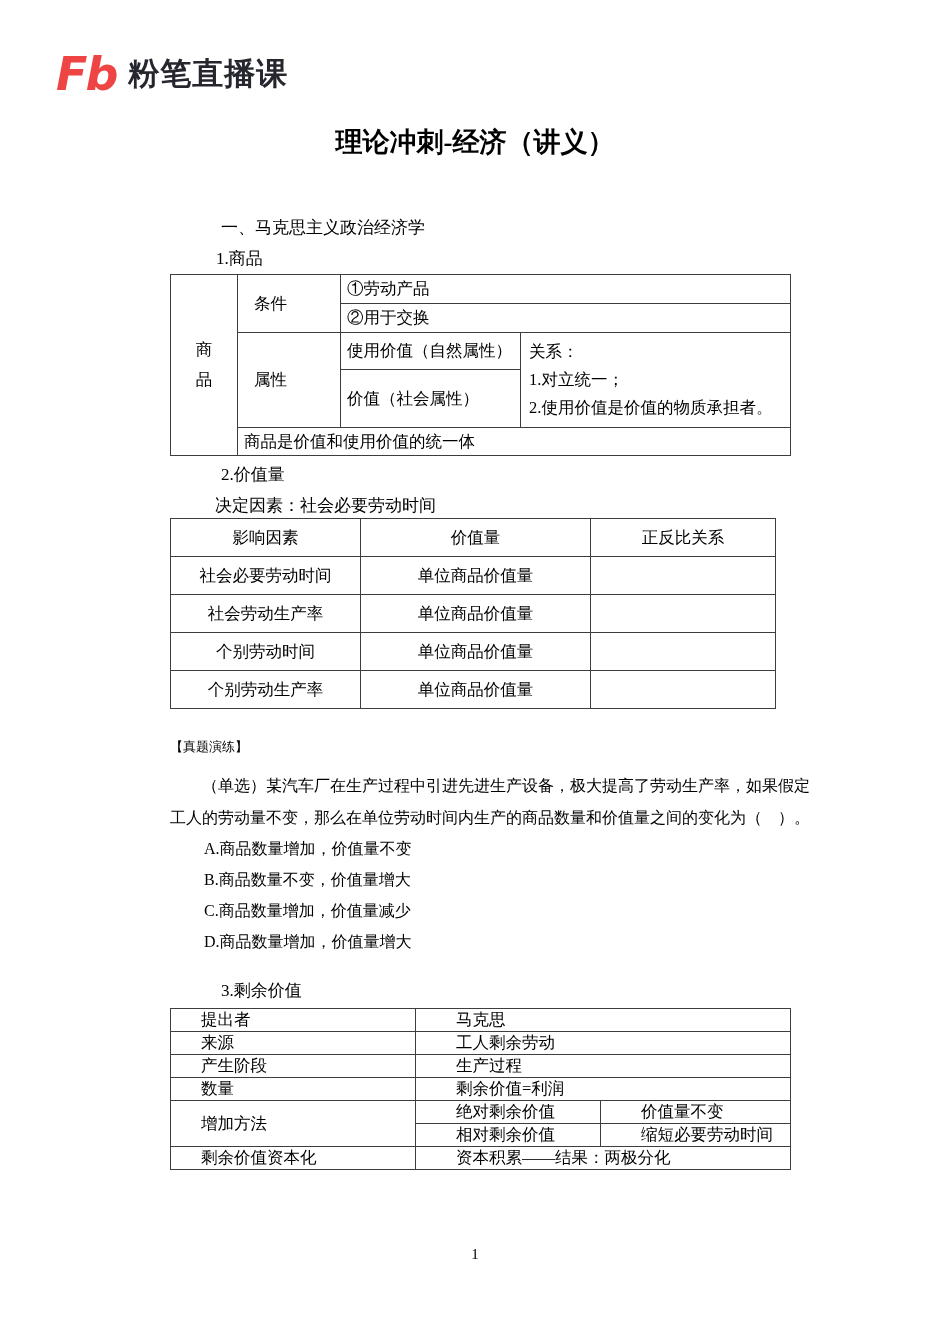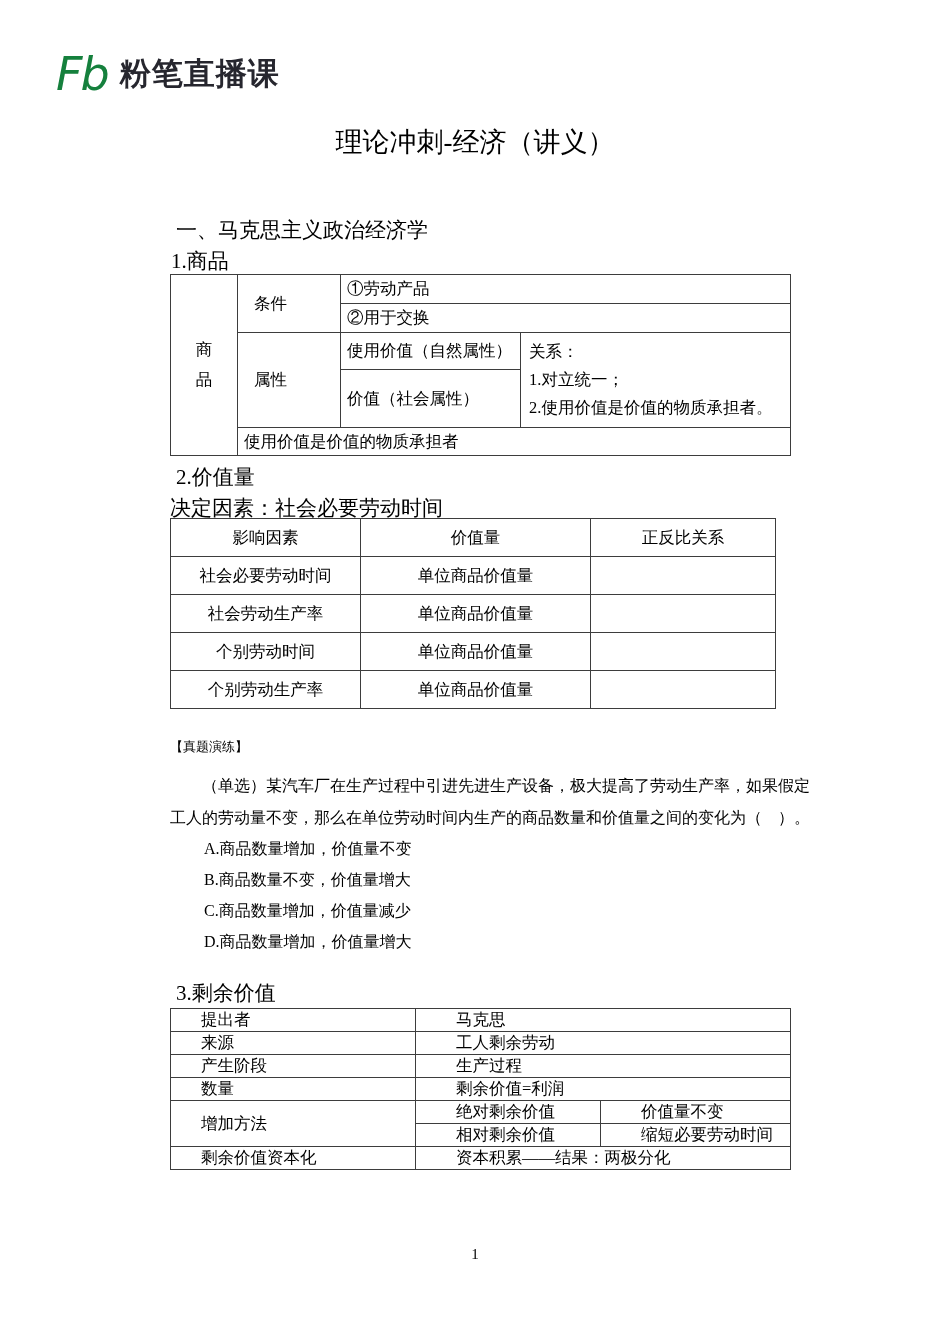--- a/index.html
+++ b/index.html
@@ -9,31 +9,31 @@
     font-family:"Liberation Serif","DejaVu Serif",serif;
     color:#000;
   }
   .page { position:relative; width:950px; height:1344px; background:#fff; overflow:hidden; }
   .abs { position:absolute; }
 
   
   .logo { left:56px; top:48px; display:flex; align-items:center; height:52px; }
   .logo-mark {
     font-family:"DejaVu Sans","Liberation Sans",sans-serif;
-    font-style:italic; font-weight:400; font-size:46px; line-height:46px;
-    color:#15803d; letter-spacing:-2px;
+    font-style:italic; font-weight:700; font-size:46px; line-height:46px;
+    color:#ef4444; letter-spacing:-2px;
   }
   .logo-text {
     font-family:"DejaVu Sans","Liberation Sans",sans-serif;
     font-weight:700; font-size:31px; color:#26262e; margin-left:12px; letter-spacing:1px;
   }
 
-  .doc-title { left:0; top:124px; width:100%; text-align:center; font-size:27px; font-weight:normal; }
-
-  .h-sec { font-size:21px; }
+  .doc-title { left:0; top:124px; width:100%; text-align:center; font-size:27px; font-weight:bold; }
+
+  .h-sec { font-size:17px;margin-left:45px; }
   .s1-heading { left:176px; top:216px; }
   .s1-sub { left:171px; top:247px; }
   .s2-heading { left:176px; top:463px; }
   .s2-det { left:170px; top:494px; }
   .s3-heading { left:176px; top:979px; }
 
   table { border-collapse:collapse; table-layout:fixed; font-size:16.5px; }
   td { border:1px solid #3d3d3d; overflow:hidden; vertical-align:middle; }
 
   
@@ -106,21 +106,21 @@
       <td rowspan="2" class="c-rel">
         <div>关系：</div>
         <div>1.对立统一；</div>
         <div>2.使用价值是价值的物质承担者。</div>
       </td>
     </tr>
     <tr class="r58">
       <td class="c-item">价值（社会属性）</td>
     </tr>
     <tr class="r28">
-      <td colspan="3" class="c-item">使用价值是价值的物质承担者</td>
+      <td colspan="3" class="c-item">商品是价值和使用价值的统一体</td>
     </tr>
   </tbody>
     </table>
 
   <div class="abs h-sec s2-heading">2.价值量</div>
   <div class="abs h-sec s2-det">决定因素：社会必要劳动时间</div>
 
   <table class="abs t2">
     <colgroup>
       <col style="width:190px">

